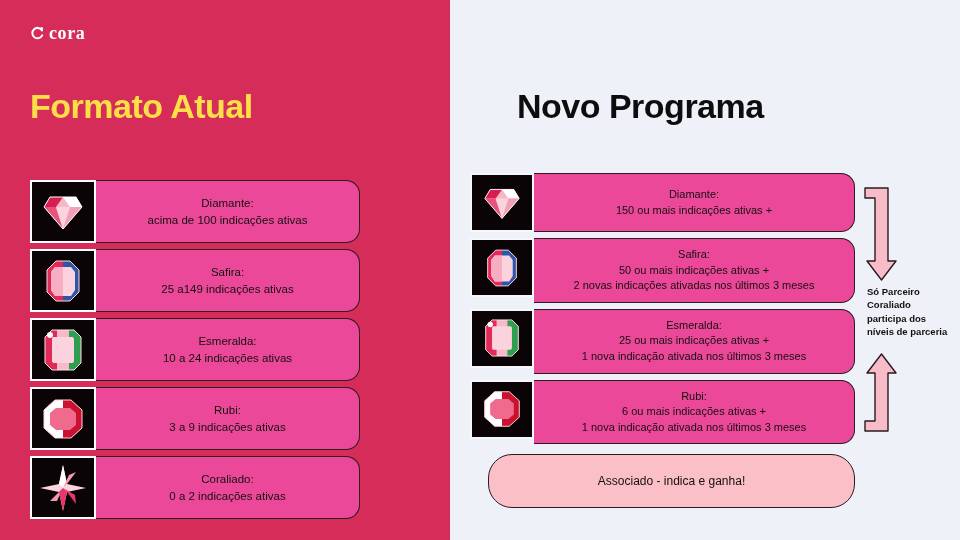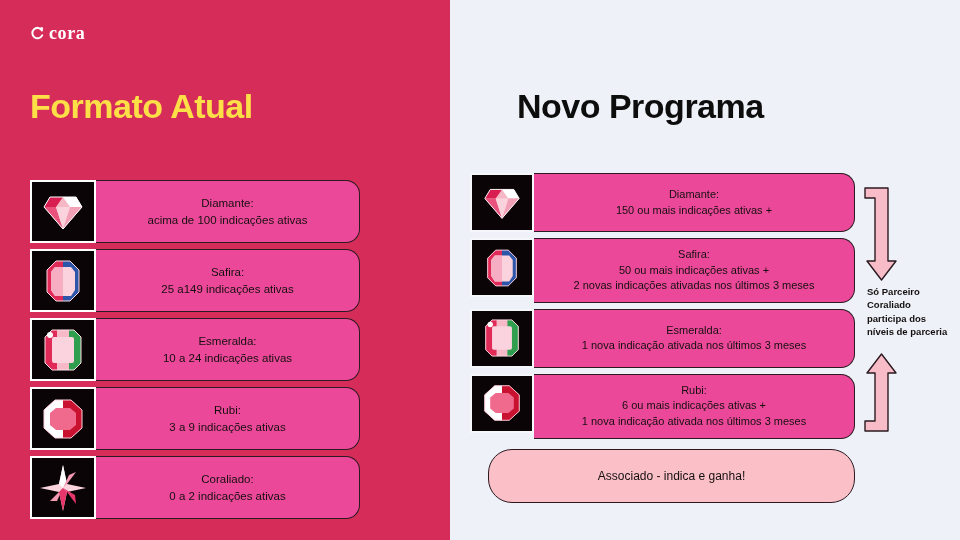--- a/index.html
+++ b/index.html
@@ -261,20 +261,21 @@
           <polygon points="32,3 39,10 39,36 32,43 27,43 27,3" fill="#2f9e4f"></polygon>
           <polygon points="10,3 15,3 15,43 10,43 3,36 3,10" fill="#e02a58"></polygon>
           <rect x="10" y="10" width="22" height="26" rx="2" fill="#fbd3de"></rect>
           <polygon points="10,3 32,3 39,10 39,36 32,43 10,43 3,36 3,10" fill="none" stroke="#ffe0e8" stroke-width="1"></polygon>
           <circle cx="8" cy="8" r="3" fill="#ffffff"></circle>
         </svg>
       </div>
       <div class="card">
         <div>
           <span class="ln">Esmeralda:</span>
+          <span class="ln">25 ou mais indicações ativas +</span>
           <span class="ln">1 nova indicação ativada nos últimos 3 meses</span>
         </div>
       </div>
     </div>
 
     <div class="row">
       <div class="gem-box">
         <svg width="42" height="40" viewBox="0 0 46 44">
           <polygon points="15,3 31,3 42,13 42,31 31,41 15,41 4,31 4,13" fill="#f4a6ba"></polygon>
           <polygon points="31,3 42,13 42,31 31,41 23,41 23,3" fill="#c8122f"></polygon>

